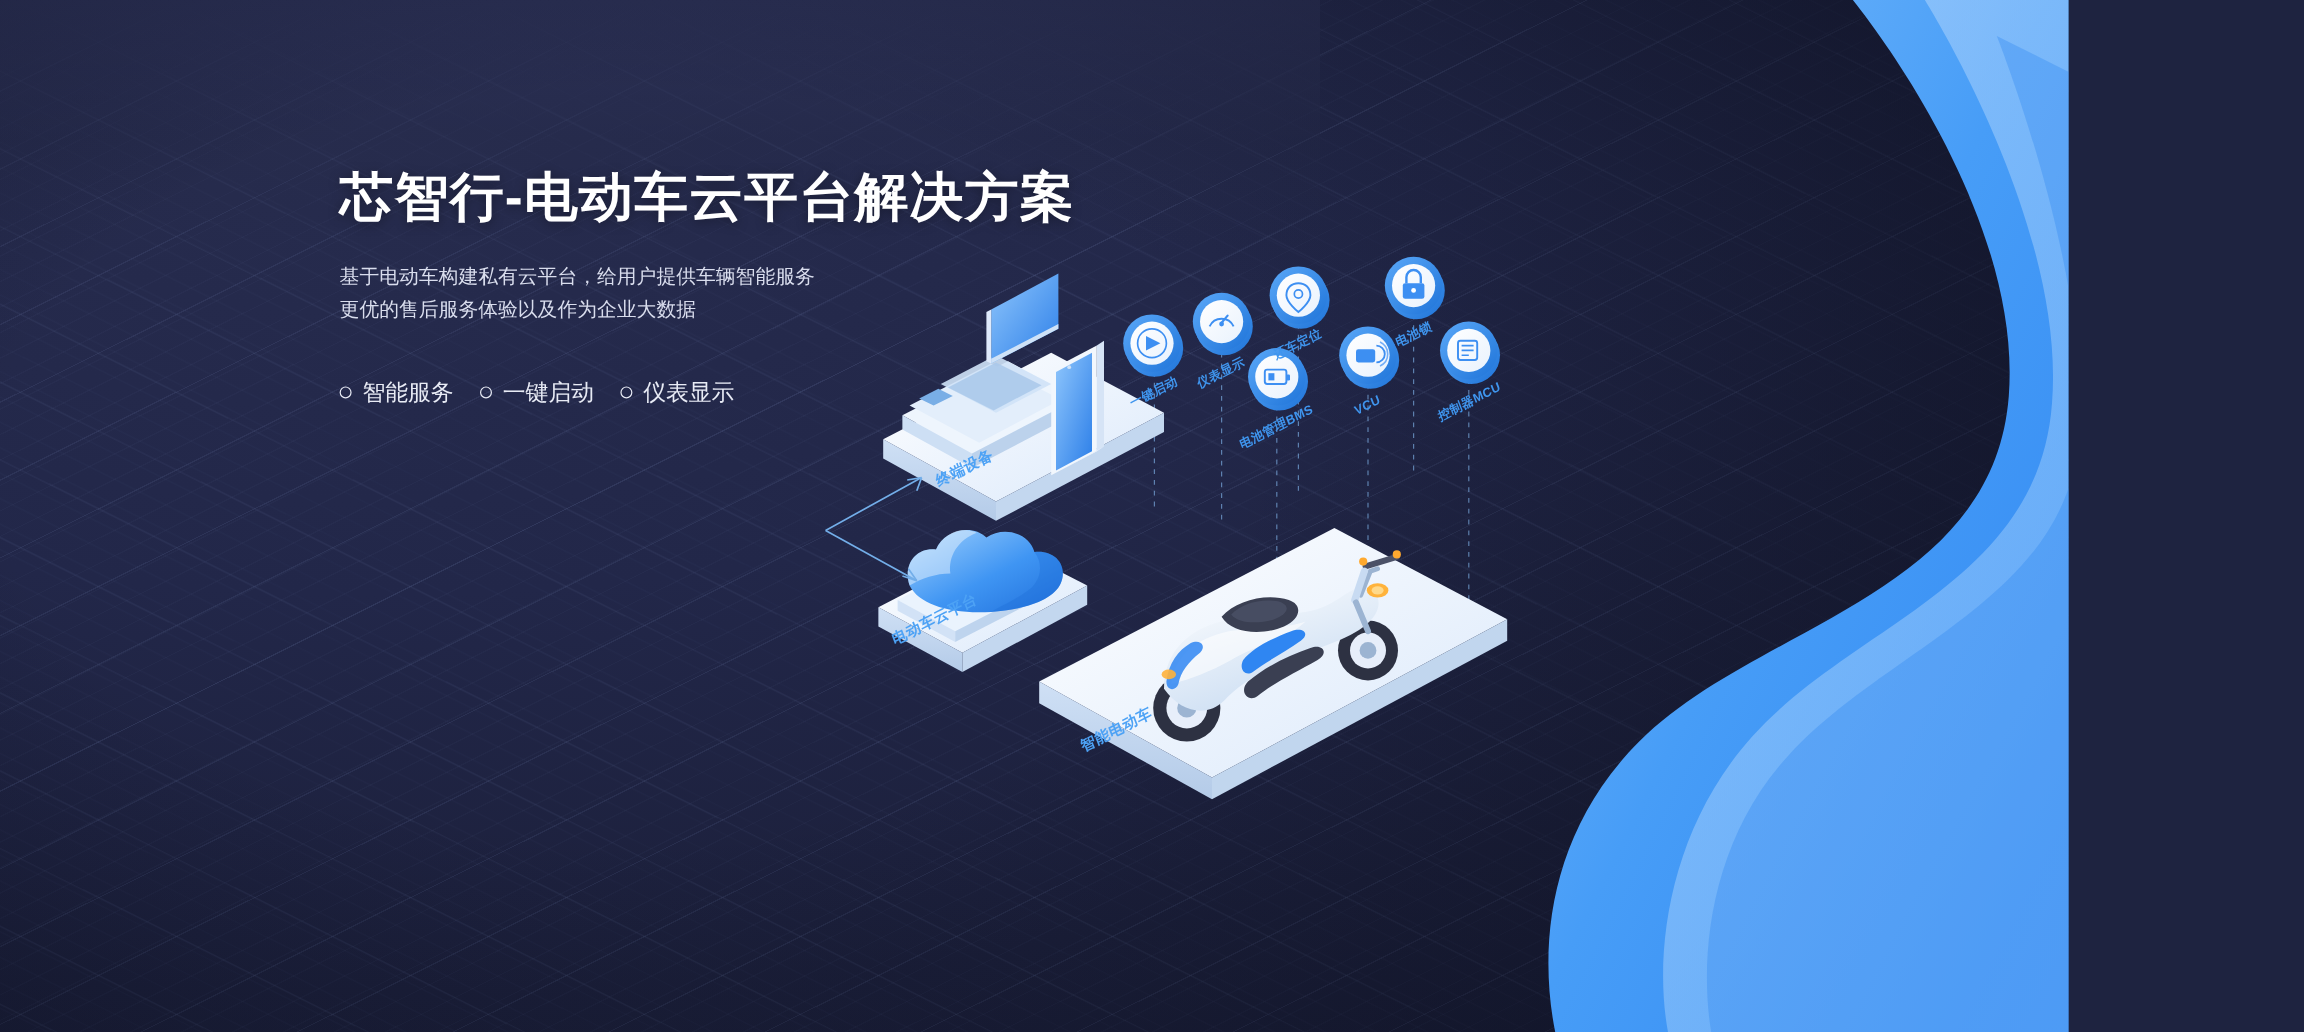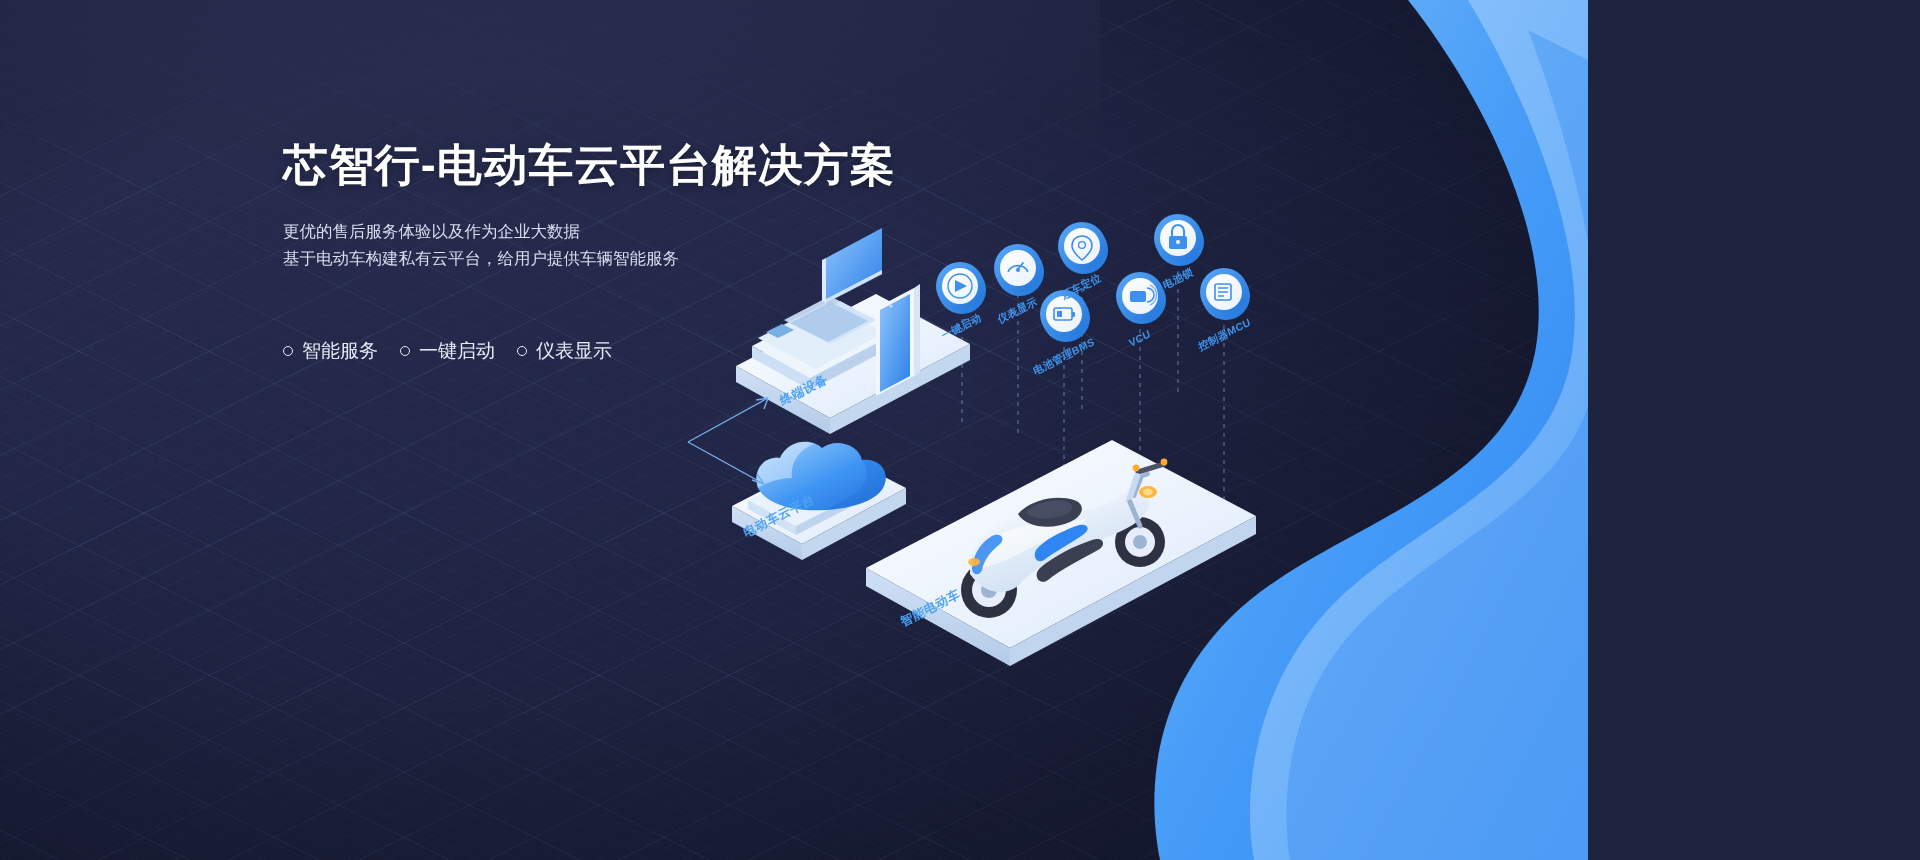--- a/index.html
+++ b/index.html
@@ -1,18 +1,18 @@
 <!DOCTYPE html>
 <html><head>
 <meta charset="utf-8">
 <style>
   html,body{margin:0;padding:0;background:#1e2340;}
   *{box-sizing:border-box;}
   .banner{
-    position:relative;width:1588px;height:860px;overflow:hidden;
+    position:relative;width:1724px;height:860px;overflow:hidden;
     background:#1c203c;
     font-family:"Liberation Sans","DejaVu Sans",sans-serif;
   }
   
   .bg-base{position:absolute;inset:0;background:
      radial-gradient(140% 120% at 18% 12%, #272c4e 0%, #222749 38%, #1b1f3a 70%, #171b33 100%);}
   .bg-grid{position:absolute;inset:-10%;
     background-image:
       repeating-linear-gradient(26.5deg, rgba(139,160,210,.13) 0 1px, rgba(0,0,0,0) 1px 58px),
       repeating-linear-gradient(-26.5deg, rgba(139,160,210,.13) 0 1px, rgba(0,0,0,0) 1px 58px);
@@ -34,21 +34,21 @@
   .copy{position:absolute;left:283px;top:140px;width:760px;}
   .title{
     color:#ffffff;font-size:44px;line-height:1.14;font-weight:bold;
     letter-spacing:1px;margin:0 0 28px 0;white-space:nowrap;
     text-shadow:0 2px 10px rgba(0,0,0,.35);
     font-family:"Liberation Sans","DejaVu Sans",sans-serif;
     transform:scaleX(1.02);transform-origin:left center;
   }
   .subtitle{color:#d9dded;font-size:16.5px;line-height:1.62;margin:0;font-weight:400;}
   .subtitle div{white-space:nowrap;}
-  .features{display:flex;align-items:center;gap:22px;margin-top:66px;}
+  .features{display:flex;align-items:center;gap:22px;margin-top:42px;}
   .feat{display:flex;align-items:center;gap:9px;color:#e8ebf5;font-size:19px;white-space:nowrap;}
   .feat .dot{
     width:10px;height:10px;border-radius:50%;
     border:1.6px solid #e8ebf5;display:inline-block;flex:none;}
 
   
   .illo{position:absolute;left:640px;top:170px;width:800px;height:560px;}
   .iso-label{
     position:absolute;color:#4da2f5;font-size:11px;font-weight:bold;white-space:nowrap;
     letter-spacing:.5px;}
@@ -85,22 +85,22 @@
     <path d="M820,0 L700,0 C700,0 818,186 806,336 C795,486 640,520 556,614
              C486,692 474,796 486,860 L820,860 Z" fill="url(#wv2)" opacity=".55"></path>
     <path d="M820,60 L760,30 C760,30 840,230 828,366 C818,498 668,540 586,630
              C520,702 512,800 522,860 L820,860 Z" fill="#2f86f2" opacity=".35"></path>
   </svg>
 
   <div class="copy">
     <h1 class="title">芯智行-电动车云平台解决方案</h1>
 
     <div class="subtitle">
+      <div>基于电动车构建私有云平台，给用户提供车辆智能服务</div>
       <div>更优的售后服务体验以及作为企业大数据</div>
-      <div>基于电动车构建私有云平台，给用户提供车辆智能服务</div>
     </div>
 
     <div class="features">
       <div class="feat">
         <span class="dot"></span>
         <span>智能服务</span>
       </div>
       <div class="feat">
         <span class="dot"></span>
         <span>一键启动</span>

